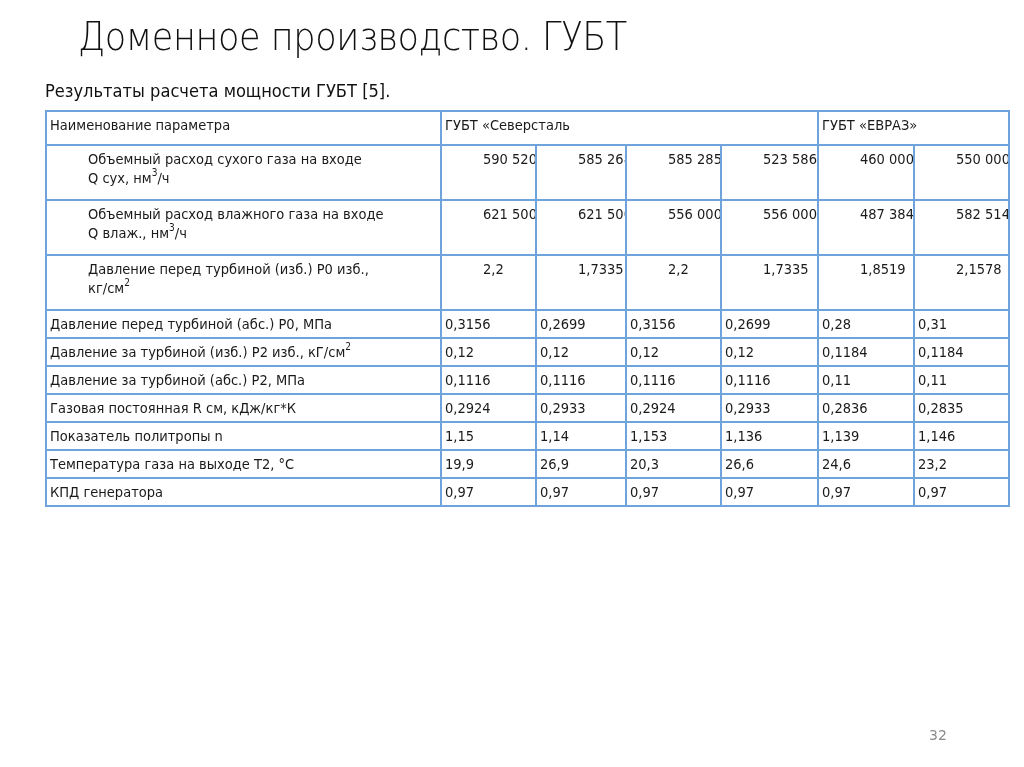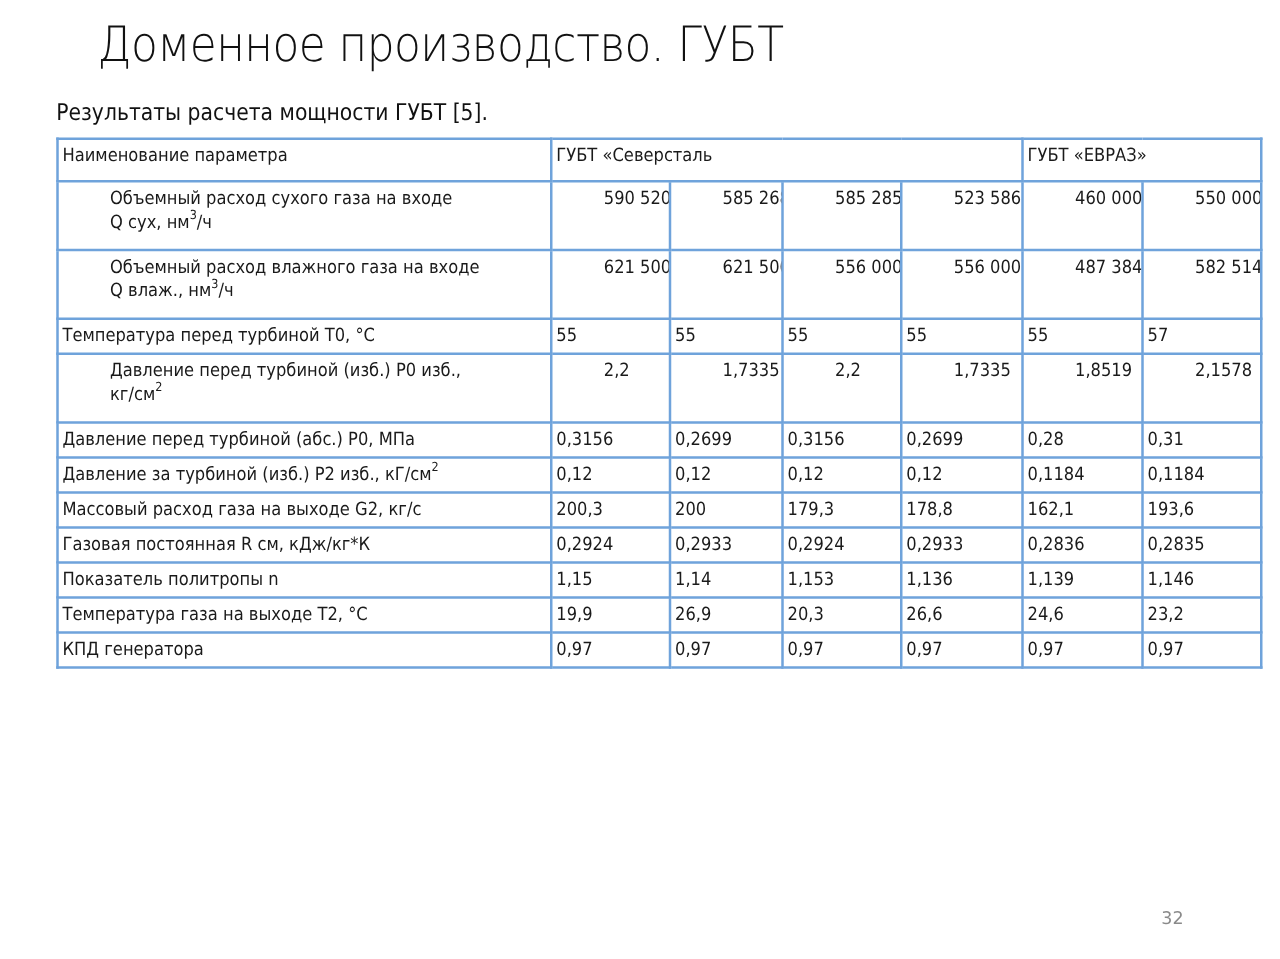--- a/index.html
+++ b/index.html
@@ -79,29 +79,20 @@
     <tr class="h-55">
       <td><span class="txt"><span>Объемный расход влажного газа на входе</span><br><span>Q влаж., нм</span><sup>3</sup><span>/ч</span></span></td>
       <td><span class="txt">621 500</span></td>
       <td><span class="txt">621 500</span></td>
       <td><span class="txt">556 000</span></td>
       <td><span class="txt">556 000</span></td>
       <td><span class="txt">487 384</span></td>
       <td><span class="txt">582 514</span></td>
     </tr>
 
-    <tr class="h-28">
-      <td><span class="txt">Температура перед турбиной Т0, °С</span></td>
-      <td><span class="txt">55</span></td>
-      <td><span class="txt">55</span></td>
-      <td><span class="txt">55</span></td>
-      <td><span class="txt">55</span></td>
-      <td><span class="txt">55</span></td>
-      <td><span class="txt">57</span></td>
-    </tr>
 
     <tr class="h-55">
       <td><span class="txt"><span>Давление перед турбиной (изб.) Р0 изб.,</span><br><span>кг/см</span><sup>2</sup><span></span></span></td>
       <td><span class="txt">2,2</span></td>
       <td><span class="txt">1,7335</span></td>
       <td><span class="txt">2,2</span></td>
       <td><span class="txt">1,7335</span></td>
       <td><span class="txt">1,8519</span></td>
       <td><span class="txt">2,1578</span></td>
     </tr>
@@ -119,31 +110,31 @@
     <tr class="h-28">
       <td><span class="txt"><span>Давление за турбиной (изб.) Р2 изб., кГ/см</span><sup>2</sup></span></td>
       <td><span class="txt">0,12</span></td>
       <td><span class="txt">0,12</span></td>
       <td><span class="txt">0,12</span></td>
       <td><span class="txt">0,12</span></td>
       <td><span class="txt">0,1184</span></td>
       <td><span class="txt">0,1184</span></td>
     </tr>
 
+    <tr class="h-28">
+      <td><span class="txt">Давление за турбиной (абс.) Р2, МПа</span></td>
+      <td><span class="txt">0,1116</span></td>
+      <td><span class="txt">0,1116</span></td>
+      <td><span class="txt">0,1116</span></td>
+      <td><span class="txt">0,1116</span></td>
+      <td><span class="txt">0,11</span></td>
+      <td><span class="txt">0,11</span></td>
+    </tr>
 
 
-    <tr class="h-28">
-      <td><span class="txt">Массовый расход газа на выходе G2, кг/с</span></td>
-      <td><span class="txt">200,3</span></td>
-      <td><span class="txt">200</span></td>
-      <td><span class="txt">179,3</span></td>
-      <td><span class="txt">178,8</span></td>
-      <td><span class="txt">162,1</span></td>
-      <td><span class="txt">193,6</span></td>
-    </tr>
 
     <tr class="h-28">
       <td><span class="txt">Газовая постоянная R см, кДж/кг*К</span></td>
       <td><span class="txt">0,2924</span></td>
       <td><span class="txt">0,2933</span></td>
       <td><span class="txt">0,2924</span></td>
       <td><span class="txt">0,2933</span></td>
       <td><span class="txt">0,2836</span></td>
       <td><span class="txt">0,2835</span></td>
     </tr>

